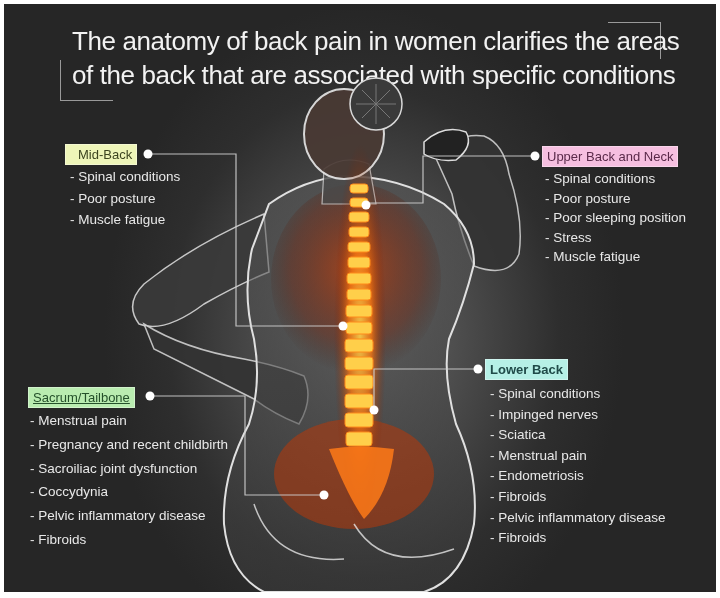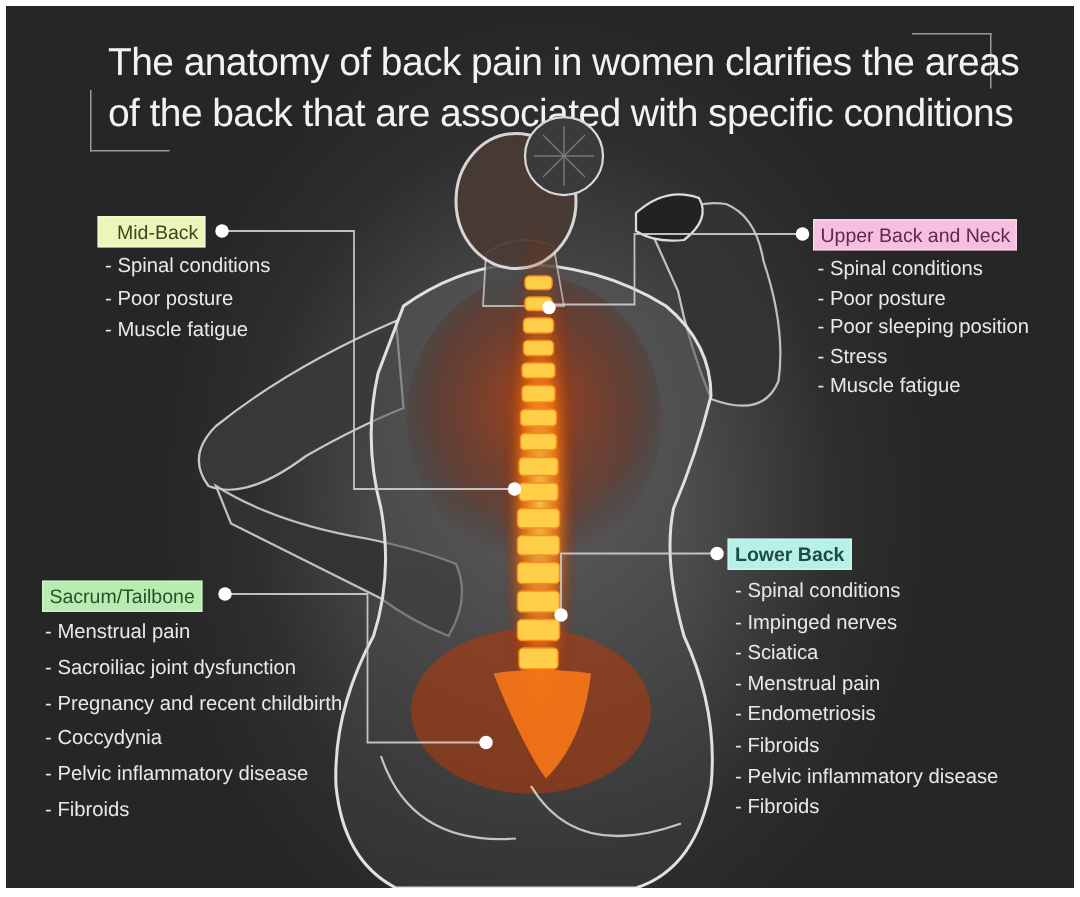--- a/index.html
+++ b/index.html
@@ -132,25 +132,25 @@
 
   <div class="label" style="left:538px; top:142px; background:#f6bfe0; color:#5a2a4a;">Upper Back and Neck</div>
   <ul class="list" style="left:541px; top:165px; line-height:19.6px;">
     <li>Spinal conditions</li>
     <li>Poor posture</li>
     <li>Poor sleeping position</li>
     <li>Stress</li>
     <li>Muscle fatigue</li>
   </ul>
 
-  <div class="label" style="left:24px; top:383px; background:#b9ecb0; color:#24502a;">Sacrum/Tailbone</div>
+  <div class="label" style="left:24px; top:383px; background:#b9ecb0; color:#24502a;text-decoration:underline;">Sacrum/Tailbone</div>
   <ul class="list" style="left:26px; top:405px; line-height:23.8px;">
     <li>Menstrual pain</li>
+    <li>Pregnancy and recent childbirth</li>
     <li>Sacroiliac joint dysfunction</li>
-    <li>Pregnancy and recent childbirth</li>
     <li>Coccydynia</li>
     <li>Pelvic inflammatory disease</li>
     <li>Fibroids</li>
   </ul>
 
   <div class="label" style="left:481px; top:355px; background:#b6f0e6; color:#1f4a48;font-weight:bold;">Lower Back</div>
   <ul class="list" style="left:486px; top:380px; line-height:20.6px;">
     <li>Spinal conditions</li>
     <li>Impinged nerves</li>
     <li>Sciatica</li>

